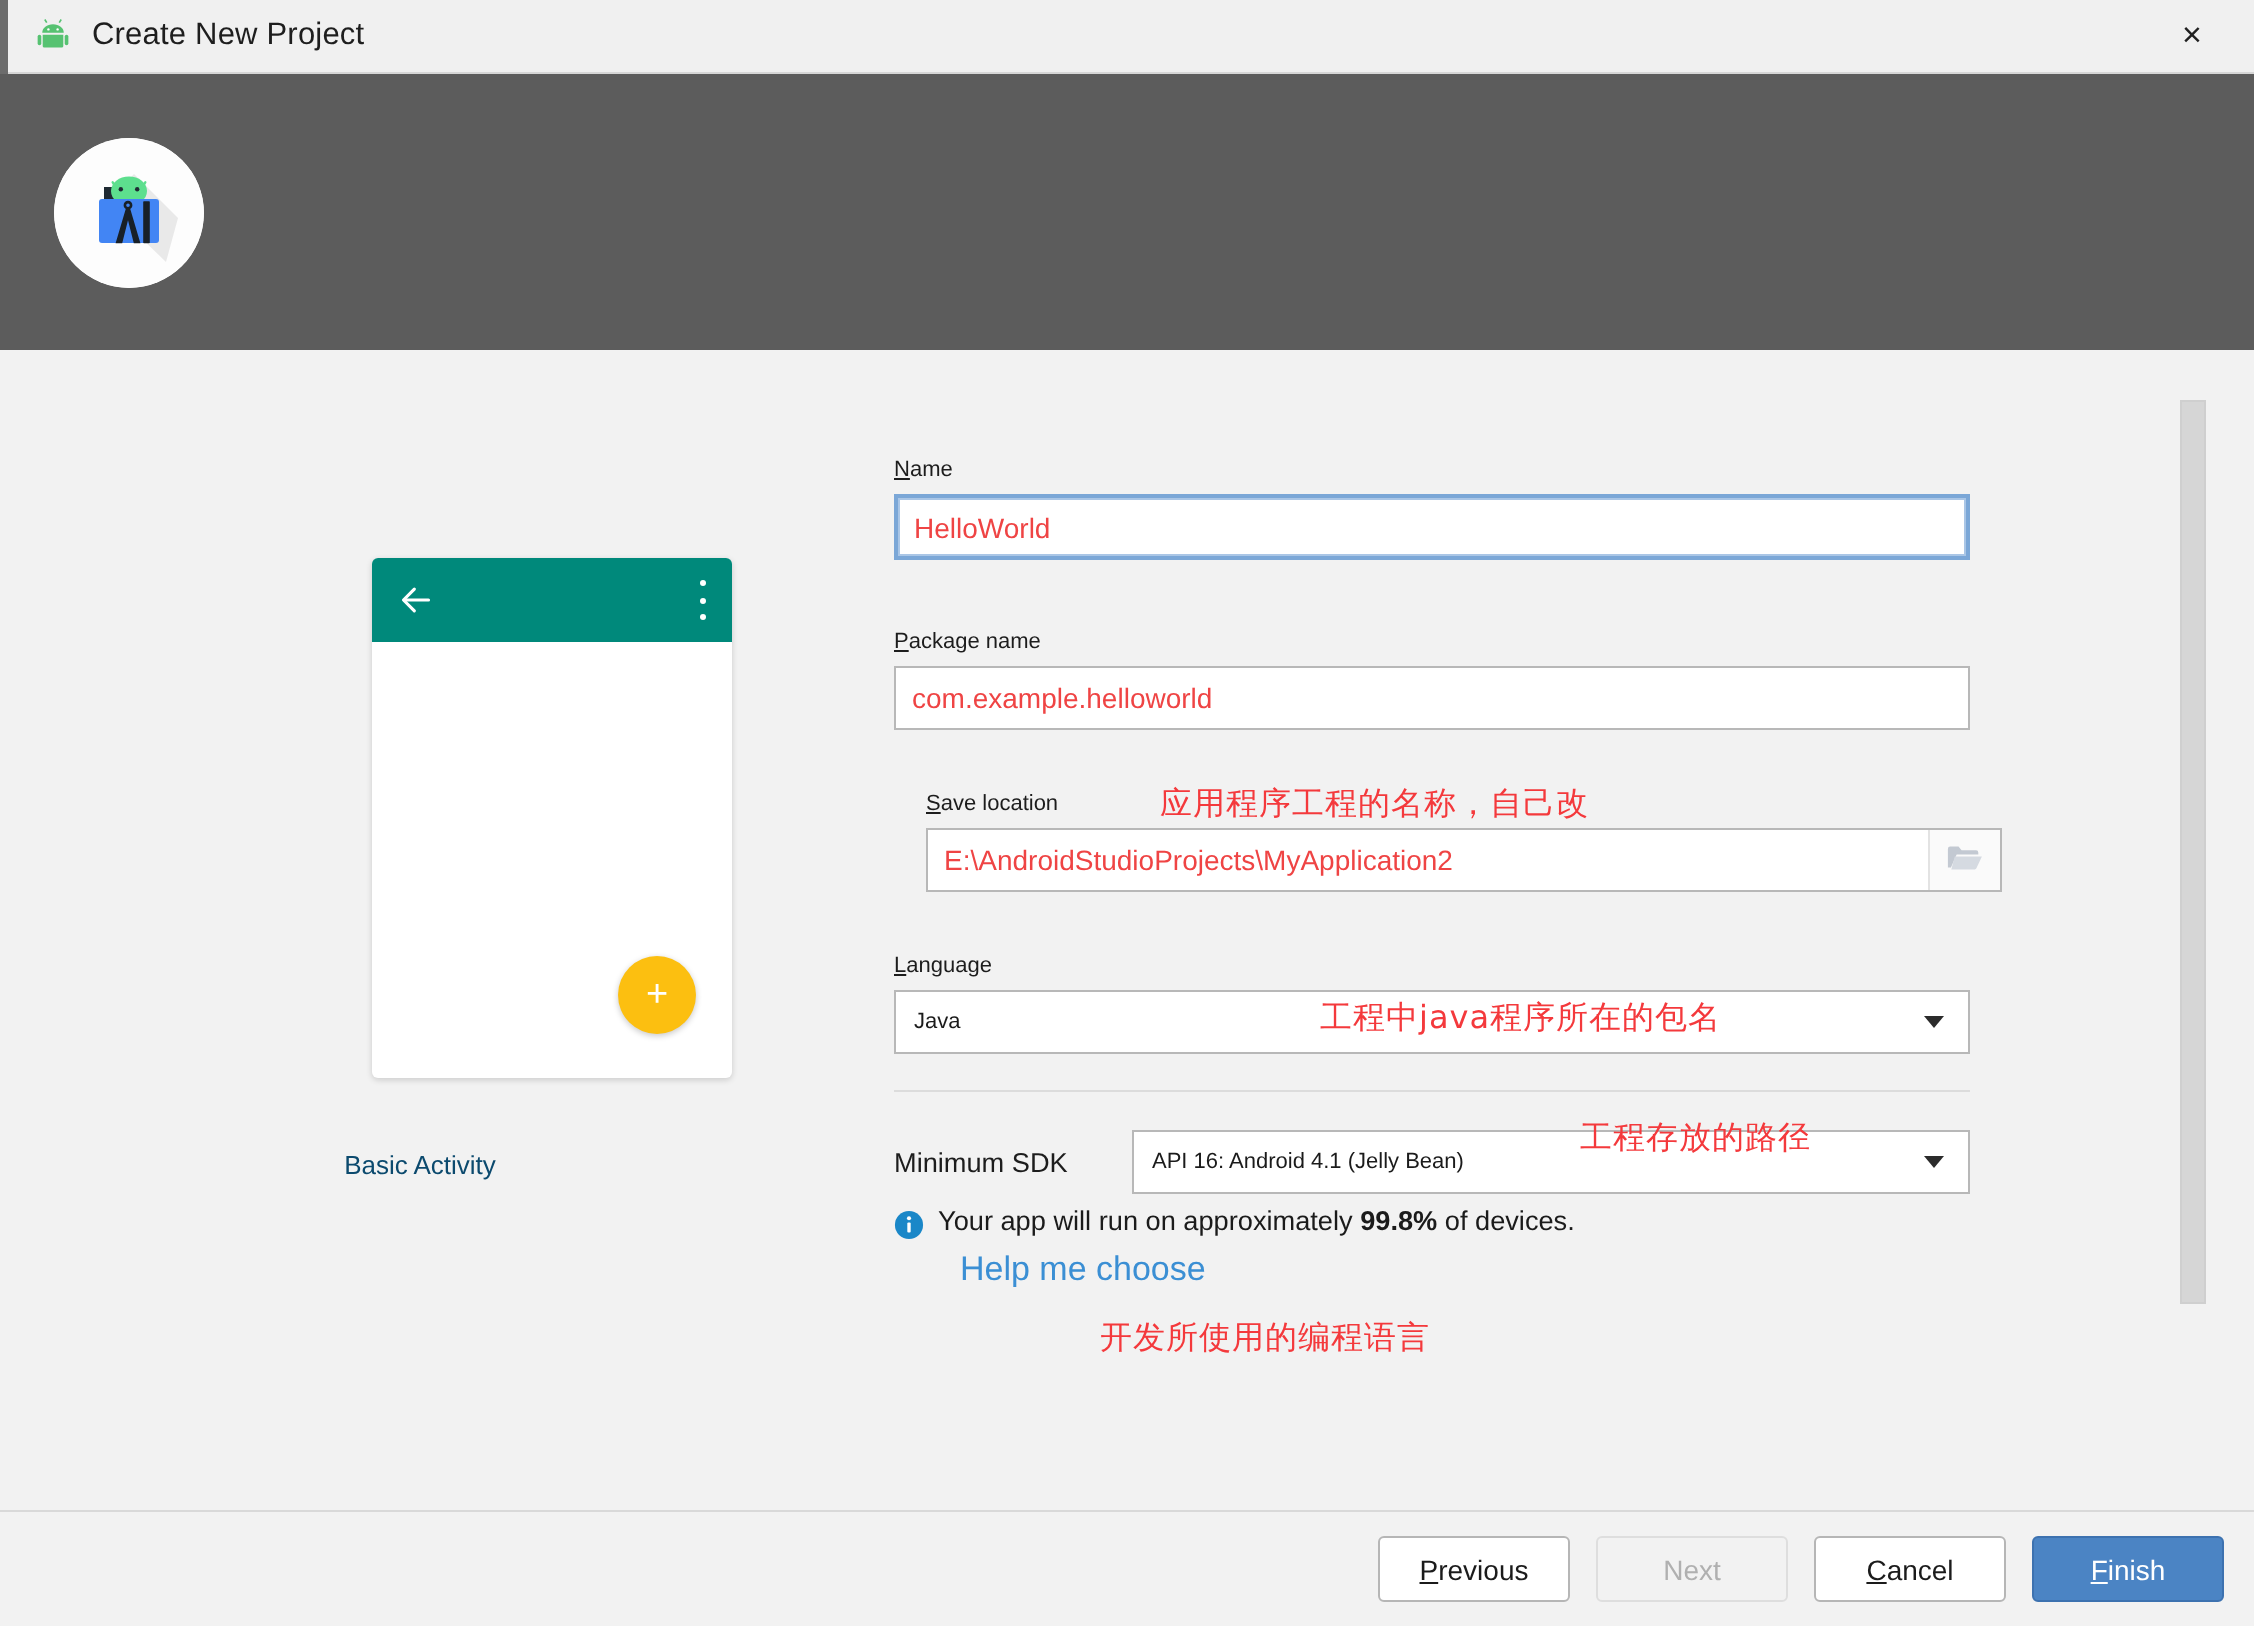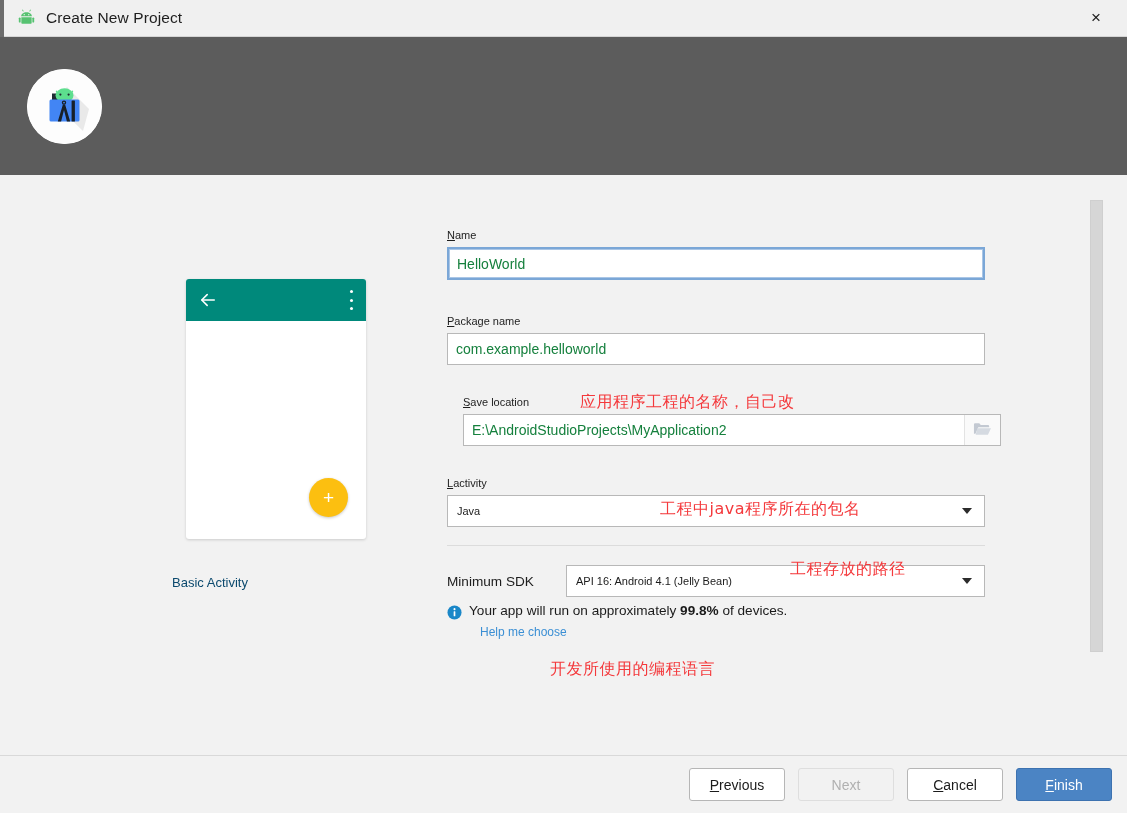--- a/index.html
+++ b/index.html
@@ -181,21 +181,21 @@
   .row-save { position: absolute; left: 16px; top: 203px; width: 540px; }
   .row-lang { position: absolute; left: 0; top: 284px; width: 540px; }
 
   .text-input {
     width: 538px; height: 32px;
     box-sizing: border-box;
     background: #ffffff;
     border: 1px solid #b8b8b8;
     font-family: inherit;
     font-size: 14px;
-    color: #15803d;
+    color: #ef4444;
     padding: 0 8px;
     outline: none;
     border-radius: 0;
   }
   .text-input.focused {
     border: 2px solid #7ba7d7;
     outline: 1px solid #aac6e6;
     outline-offset: -3px;
     height: 33px;
   }
@@ -272,21 +272,21 @@
   .info-icon {
     width: 15px; height: 15px;
     flex: none;
     margin-top: 2px;
     margin-right: 7px;
   }
   .info-line b { font-weight: bold; }
   .help-link {
     margin-left: 33px;
     margin-top: 5px;
-    font-size: 12px;
+    font-size: 17px;
     color: #3b8fd4;
     cursor: pointer;
     display: inline-block;
   }
 
   
   .scroll-viewport {
     position: absolute;
     left: 0; top: 18px;
     width: 707px; height: 474px;
@@ -460,21 +460,21 @@
                 <svg width="19" height="16" viewBox="0 0 20 16">
                   <path d="M1 3.2A1.2 1.2 0 0 1 2.2 2h4.4l1.6 1.9h7.6A1.2 1.2 0 0 1 17 5.1v1H5.6L2.6 13H1z" fill="#c3c9d2"></path>
                   <path d="M4.6 7.2h14.3l-2.9 6.2a1 1 0 0 1-.9.6H2.8z" fill="#d5dae1"></path>
                 </svg>
               </span>
             </button>
           </div>
         </div>
 
         <div class="row-lang">
-          <div class="field-label"><u>L</u><span>activity</span></div>
+          <div class="field-label"><u>L</u><span>anguage</span></div>
           <div class="select-box">
             <span>Java</span>
             <span class="select-arrow"></span>
           </div>
         </div>
 
         <div class="separator"></div>
 
         <div class="row-sdk">
           <div class="sdk-label">Minimum SDK</div>

